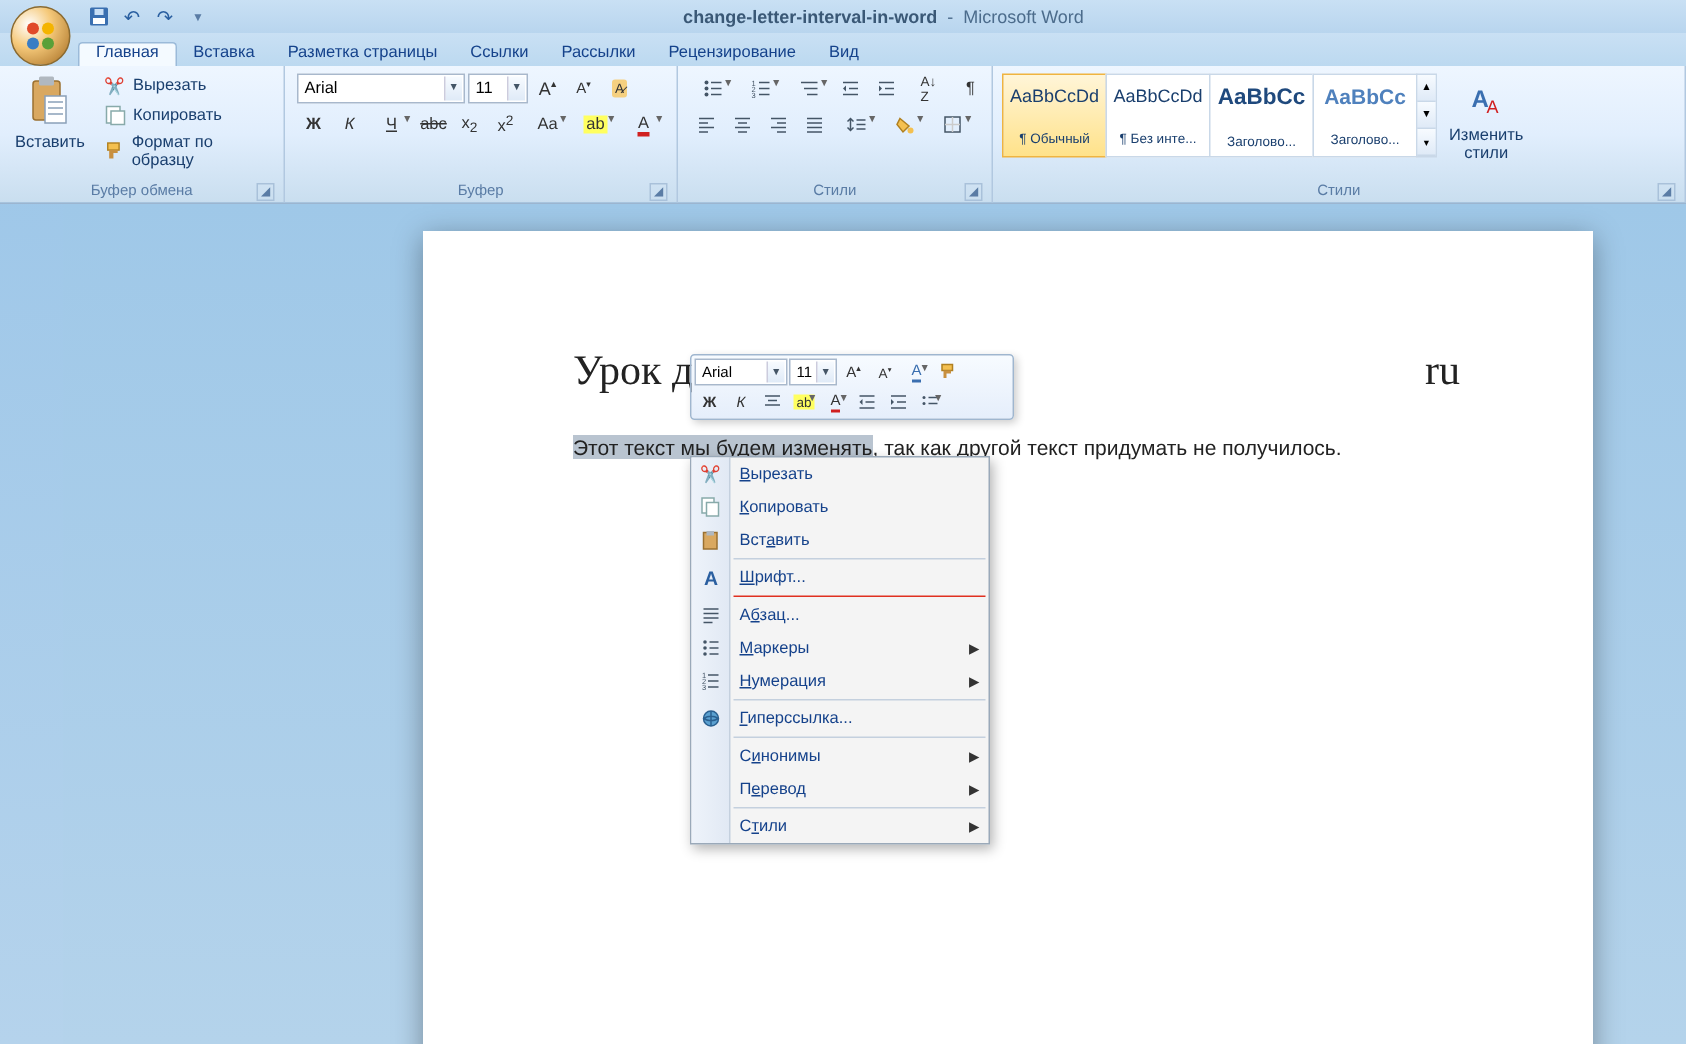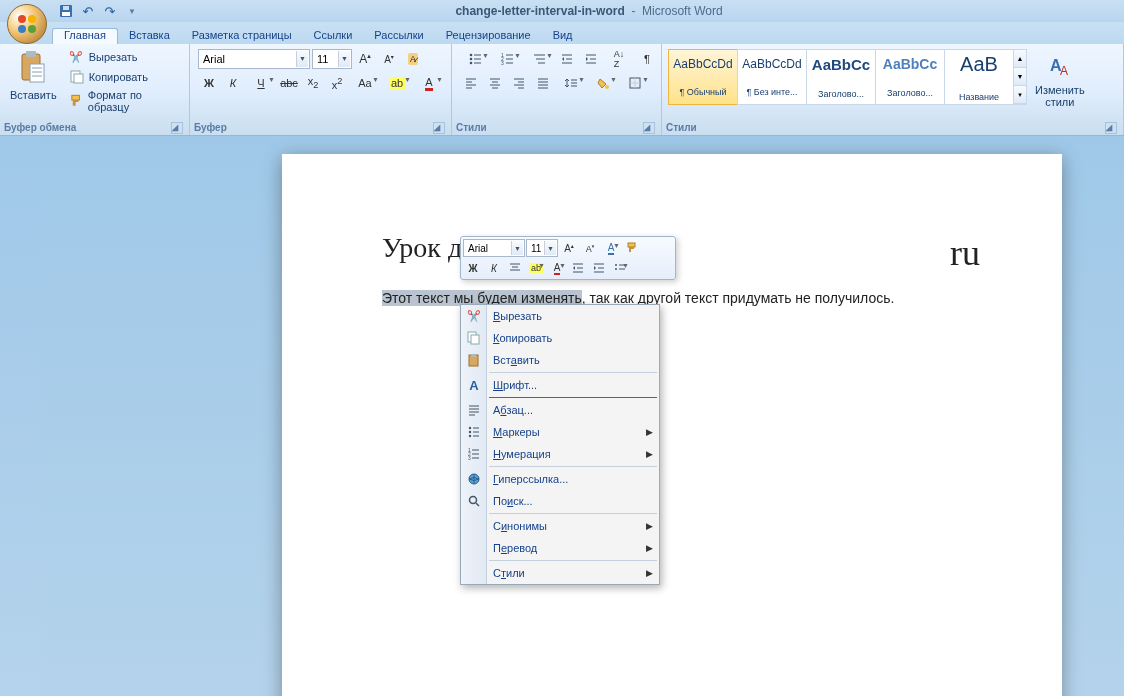--- a/index.html
+++ b/index.html
@@ -16,21 +16,21 @@
 
 
 .tabrow { height: 22px; display: flex; align-items: flex-end; padding-left: 52px; background: linear-gradient(#c9e0f4, #bcd9f0); }
 .tab { padding: 0 11px 3px; color: #15428b; font-size: 11px; border-radius: 3px 3px 0 0; }
 .tab.active { background: #f4faff; border: 1px solid #9bbad9; border-bottom: none; }
 
 
 .ribbon { height: 92px; background: linear-gradient(#eef6ff, #e1eefd 50%, #c9deef); display: flex; border-bottom: 1px solid #9bb5d0; }
 .group { border-right: 1px solid #b1c8e0; display: flex; flex-direction: column; position: relative; padding: 2px 4px 0; }
 .group-body { flex: 1; display: flex; align-items: flex-start; gap: 2px; }
-.group-label { color: #5a7ca5; font-size: 10px; padding: 2px 0; position: relative; font-weight: bold; }
+.group-label { text-align: center; color: #5a7ca5; font-size: 10px; padding: 2px 0; position: relative; }
 .group-label .launcher { position: absolute; right: 2px; top: 2px; width: 12px; height: 12px; border: 1px solid #a9c1da; font-size: 8px; line-height: 10px; color: #5a7ca5; }
 
 .vbtn { display: flex; flex-direction: column; align-items: center; padding: 4px 6px; gap: 3px; }
 .vbtn-label { color: #1a3f6e; font-size: 11px; text-align: center; }
 
 .item-row { display: flex; flex-direction: column; gap: 2px; padding: 2px 2px; }
 .hitem { display: flex; align-items: center; gap: 4px; color: #1a3f6e; font-size: 11px; padding: 1px 2px; }
 .hitem svg, .hitem .glyph { width: 16px; height: 16px; }
 
 
@@ -47,21 +47,21 @@
 .style-item.sel { border: 1px solid #f0b440; background: linear-gradient(#fff5d8, #ffe28a); }
 .style-preview { font-size: 12px; color: #1a3f6e; }
 .style-name { font-size: 9px; color: #1a3f6e; margin-top: 16px; white-space: nowrap; overflow: hidden; max-width: 64px; text-align: right; }
 .styles-more { width: 14px; display: flex; flex-direction: column; border: 1px solid #c9d8e8; }
 .styles-more div { flex: 1; border-bottom: 1px solid #c9d8e8; font-size: 7px; text-align: center; display: flex; align-items: center; justify-content: center; background: linear-gradient(#f7fbff, #dfeaf7); }
 
 
 .docarea { position: absolute; left: 0; right: 0; top: 136px; bottom: 0; background: linear-gradient(#9fc8e8, #b4d3eb); margin-left: 42px; }
 .page { position: absolute; left: 240px; top: 18px; width: 780px; height: 570px; background: #fff; box-shadow: 0 4px 18px rgba(0,0,0,.35); padding: 78px 100px; }
 .doc-h1 { font-size: 28px; color: #222; font-family: "Times New Roman", serif; margin-bottom: 26px; }
-.doc-ru { font-family: "Times New Roman", serif; font-size: 36px; color: #222; position: absolute; left: 668px; top: 78px; }
+.doc-ru { font-family: "Times New Roman", serif; font-size: 28px; color: #222; position: absolute; left: 668px; top: 78px; }
 .doc-p { font-size: 14px; color: #222; }
 .sel-text { background: #b9c4d0; }
 
 
 .minitb { position: absolute; left: 460px; top: 236px; width: 216px; background: linear-gradient(#f7fbff, #e5eefb); border: 1px solid #9fb6cf; border-radius: 3px; padding: 2px; box-shadow: 2px 2px 6px rgba(0,0,0,.2); }
 .minitb .row { display: flex; gap: 1px; align-items: center; }
 .minitb .combo { height: 18px; font-size: 10px; }
 .minitb .sbtn { width: 20px; height: 18px; font-size: 10px; }
 
 
@@ -348,24 +348,20 @@
             <div class="style-name">¶ Без инте...</div>
           </div>
         <div class="style-item">
             <div class="style-preview" style="color:#1f497d;font-size:15px;font-weight:bold">AaBbCc</div>
             <div class="style-name">Заголово...</div>
           </div>
         <div class="style-item">
             <div class="style-preview" style="color:#4f81bd;font-size:14px;font-weight:bold">AaBbCc</div>
             <div class="style-name">Заголово...</div>
           </div>
-        <div class="style-item">
-            <div class="style-preview" style="font-size:20px">AaB</div>
-            <div class="style-name">Название</div>
-          </div>
         <div class="styles-more">
             <div>▲</div>
             <div>▼</div>
             <div>▾</div>
           </div>
       </div>
       <div class="vbtn">
         <svg width="28" height="28" viewBox="0 0 28 28">
             <text x="4" y="18" font-size="16" fill="#3a6fb0" font-weight="bold">A</text>
             <text x="14" y="22" font-size="12" fill="#d02020">A</text>
@@ -535,29 +531,20 @@
   <div class="ctxsep"></div>
   <div class="ctxitem">
       <span class="icon">
         <svg width="14" height="14" viewBox="0 0 14 14">
           <circle cx="7" cy="7" r="5" fill="#5aa0d0" stroke="#2a6090"></circle>
           <path d="M2 7 Q7 4 12 7 M2 7 Q7 10 12 7 M7 2 L7 12" stroke="#2a6090" fill="none"></path>
         </svg>
       </span>
       <span><u>Г</u>иперссылка...</span>
     </div>
-  <div class="ctxitem">
-      <span class="icon">
-        <svg width="14" height="14" viewBox="0 0 14 14">
-          <circle cx="6" cy="6" r="3.5" fill="none" stroke="#456" stroke-width="1.5"></circle>
-          <line x1="9" y1="9" x2="12" y2="12" stroke="#456" stroke-width="1.5"></line>
-        </svg>
-      </span>
-      <span>По<u>и</u>ск...</span>
-    </div>
   <div class="ctxsep"></div>
   <div class="ctxitem">
       <span class="icon"></span>
       <span>С<u>и</u>нонимы</span>
       <span class="arrow">▶</span>
     </div>
   <div class="ctxitem">
       <span class="icon"></span>
       <span>П<u>е</u>ревод</span>
       <span class="arrow">▶</span>

